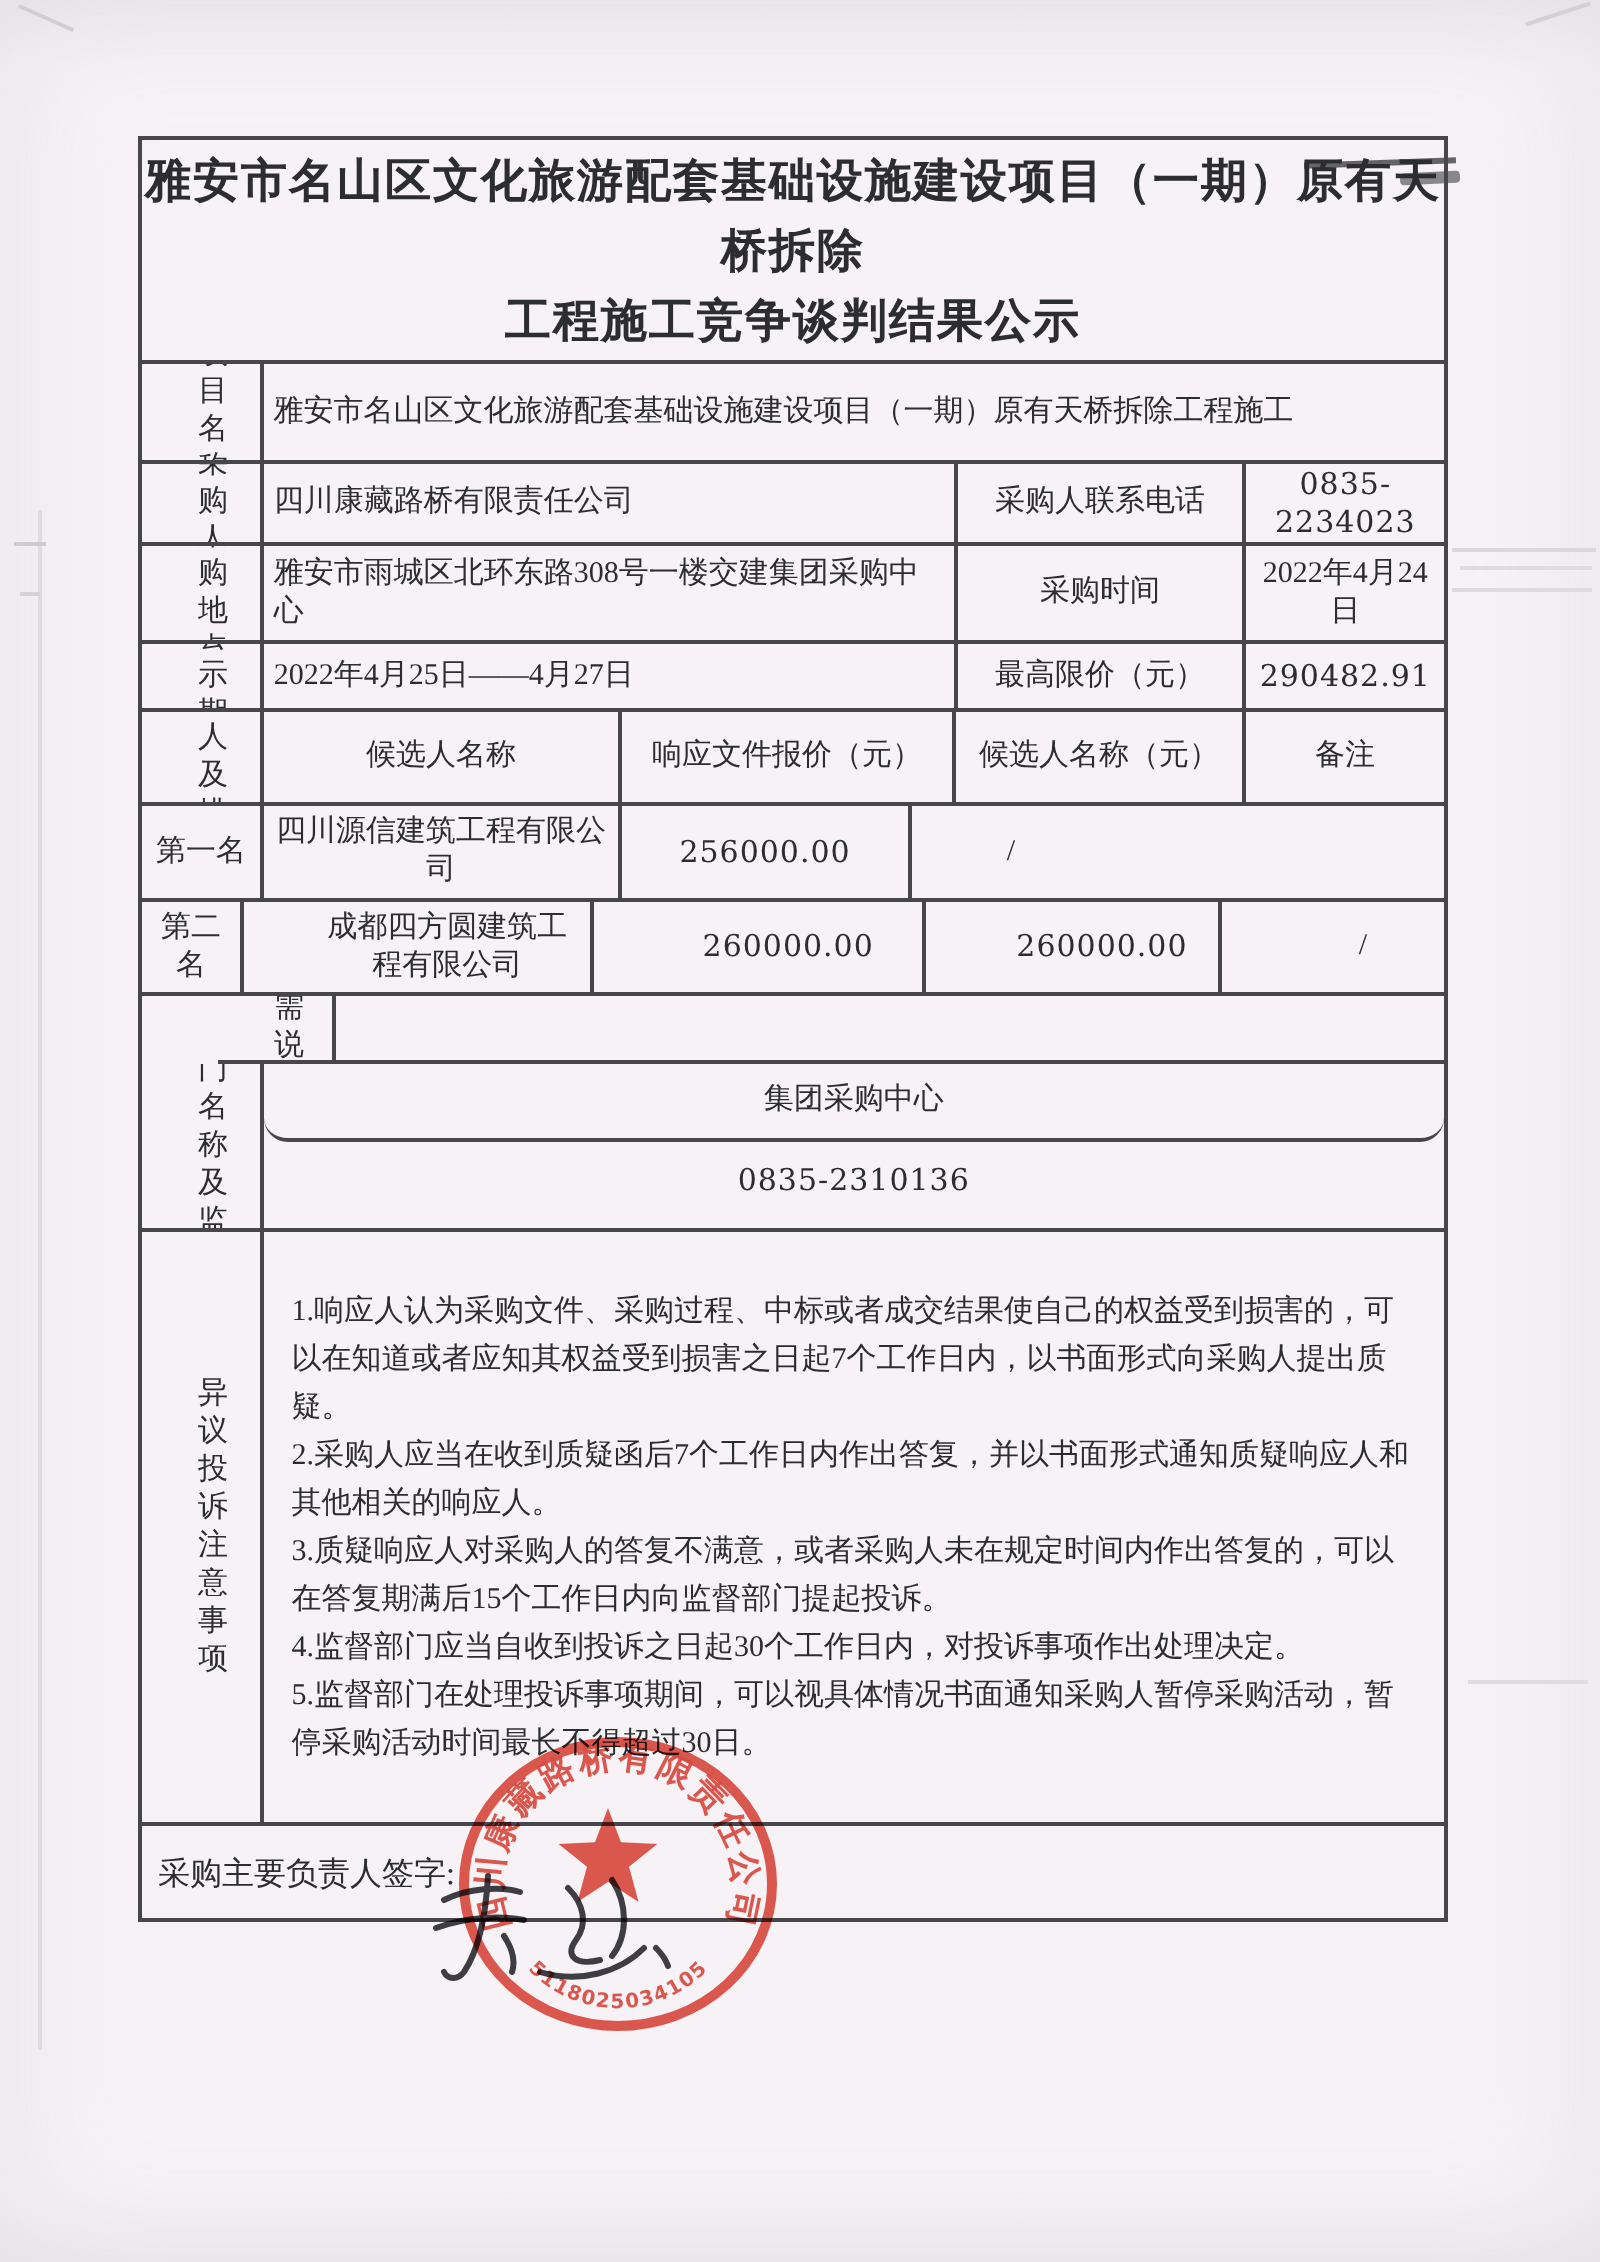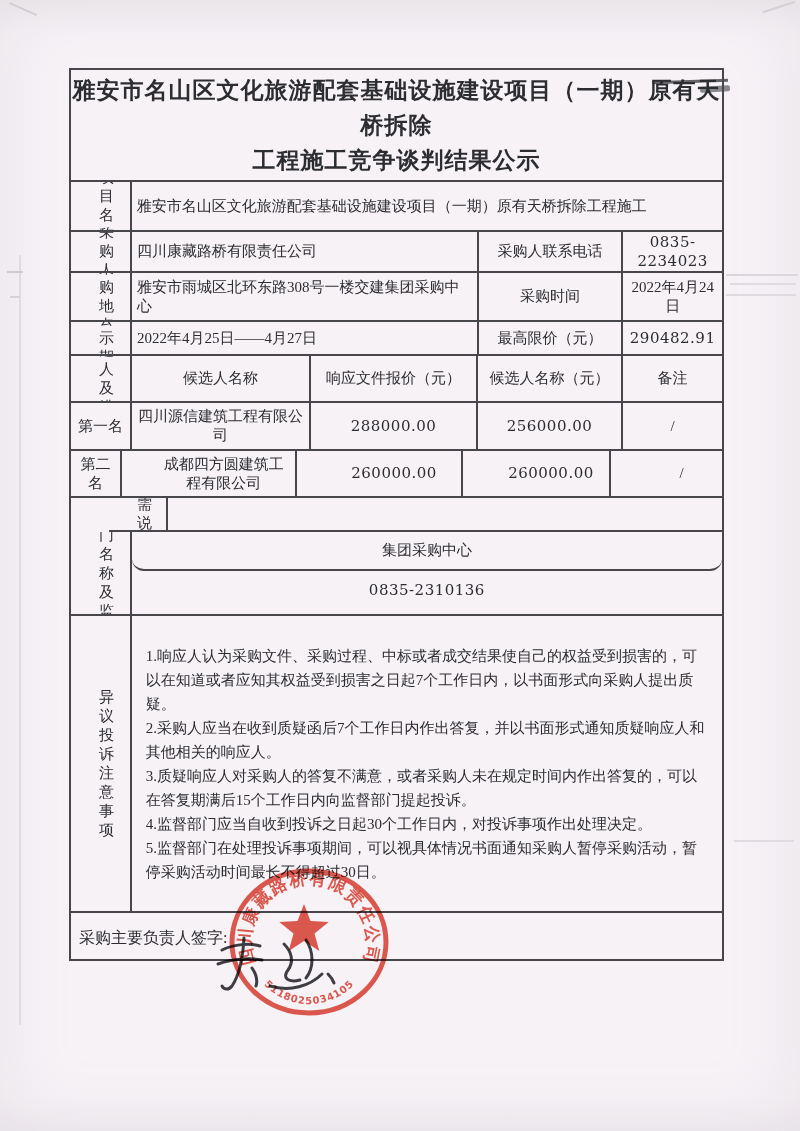--- a/index.html
+++ b/index.html
@@ -155,21 +155,20 @@
 及排序</div>
       <div class="cell w2 center">候选人名称</div>
       <div class="cell w3 center">响应文件报价（元）</div>
       <div class="cell w4 center">候选人名称（元）</div>
       <div class="cell w5 center">备注</div>
     </div>
 
     <div class="row r-cand-1">
       <div class="cell w1 center">第一名</div>
       <div class="cell w2 center">四川源信建筑工程有限公司</div>
-      <div class="cell w3 center num">288000.00</div>
       <div class="cell w4 center num">256000.00</div>
       <div class="cell w5 center">/</div>
     </div>
 
     <div class="row r-cand-2">
       <div class="cell w1 center">第二名</div>
       <div class="cell w2 center">成都四方圆建筑工程有限公司</div>
       <div class="cell w3 center num">260000.00</div>
       <div class="cell w4 center num">260000.00</div>
       <div class="cell w5 center">/</div>

